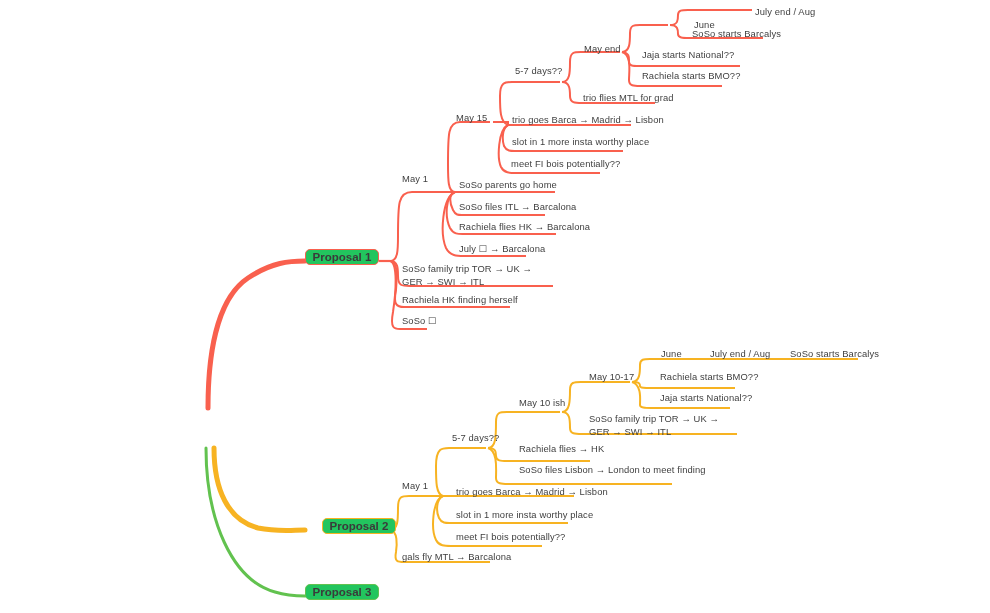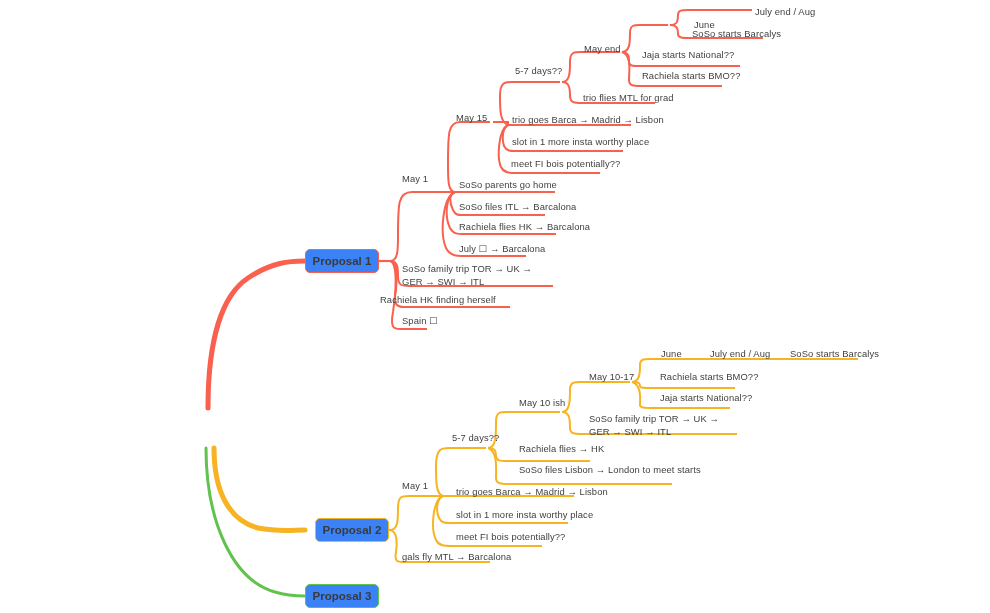--- a/index.html
+++ b/index.html
@@ -48,38 +48,38 @@
     font-weight: bold;
     color: #2f2f2f;
     letter-spacing: .1px;
     white-space: nowrap;
   }
 
   
   .proposal-node {
     position: absolute;
     box-sizing: border-box;
-    height: 24px;
+    height: 16px;
     border-radius: 5px;
     border: 1.6px solid #f9604e;
-    background: #3b82f6;
+    background: #22c55e;
     display: flex;
     align-items: center;
     justify-content: center;
     padding: 0 9px;
     z-index: 5;
   }
   .proposal-node .label {
     font-size: 11.5px;
     font-weight: bold;
     color: #3a3a3a;
     white-space: nowrap;
   }
   #prop1 { left: 305px; top: 249px; width: 74px; border-color: #f9604e; }
-  #prop2 { left: 315px; top: 518px; width: 74px; border-color: #f7b322; }
+  #prop2 { left: 322px; top: 518px; width: 74px; border-color: #f7b322; }
   #prop3 { left: 305px; top: 584px; width: 74px; border-color: #62c24f; text-align: center; }
 
   
   .topic {
     position: absolute;
     z-index: 4;
     font-size: 9.4px;
     line-height: 12.5px;
     color: #3f3f3f;
     white-space: nowrap;
@@ -181,33 +181,33 @@
   <div class="topic" style="left:456px; top:112px;">May 15</div>
   <div class="topic" style="left:512px; top:114px;">trio goes Barca → Madrid → Lisbon</div>
   <div class="topic" style="left:512px; top:136px;">slot in 1 more insta worthy place</div>
   <div class="topic" style="left:511px; top:158px;">meet FI bois potentially??</div>
   <div class="topic" style="left:402px; top:173px;">May 1</div>
   <div class="topic" style="left:459px; top:179px;">SoSo parents go home</div>
   <div class="topic" style="left:459px; top:201px;">SoSo files ITL → Barcalona</div>
   <div class="topic" style="left:459px; top:221px;">Rachiela flies HK → Barcalona</div>
   <div class="topic" style="left:459px; top:243px;">July ☐  → Barcalona</div>
   <div class="topic wrap" style="left:402px; top:263px; width:146px;">SoSo family trip TOR → UK → GER → SWI → ITL</div>
-  <div class="topic" style="left:380px; top:294px;">Rachiela HK finding herself</div>
-  <div class="topic" style="left:402px; top:315px;">Spain ☐</div>
+  <div class="topic" style="left:402px; top:294px;">Rachiela HK finding herself</div>
+  <div class="topic" style="left:402px; top:315px;">SoSo ☐</div>
 
   <div class="topic" style="left:661px; top:348px;">June</div>
   <div class="topic" style="left:710px; top:348px;">July end / Aug</div>
   <div class="topic" style="left:790px; top:348px;">SoSo starts Barcalys</div>
   <div class="topic" style="left:589px; top:371px;">May 10-17</div>
   <div class="topic" style="left:660px; top:371px;">Rachiela starts BMO??</div>
   <div class="topic" style="left:660px; top:392px;">Jaja starts National??</div>
   <div class="topic" style="left:519px; top:397px;">May 10 ish</div>
   <div class="topic wrap" style="left:589px; top:413px; width:152px;">SoSo family trip TOR → UK → GER → SWI → ITL</div>
   <div class="topic" style="left:452px; top:432px;">5-7 days??</div>
   <div class="topic" style="left:519px; top:443px;">Rachiela flies  → HK</div>
-  <div class="topic" style="left:519px; top:464px;">SoSo files Lisbon → London to meet starts</div>
+  <div class="topic" style="left:519px; top:464px;">SoSo files Lisbon → London to meet finding</div>
   <div class="topic" style="left:402px; top:480px;">May 1</div>
   <div class="topic" style="left:456px; top:486px;">trio goes Barca → Madrid → Lisbon</div>
   <div class="topic" style="left:456px; top:509px;">slot in 1 more insta worthy place</div>
   <div class="topic" style="left:456px; top:531px;">meet FI bois potentially??</div>
   <div class="topic" style="left:402px; top:551px;">gals fly MTL → Barcalona</div>
 
 </div>
 
 </body></html>

